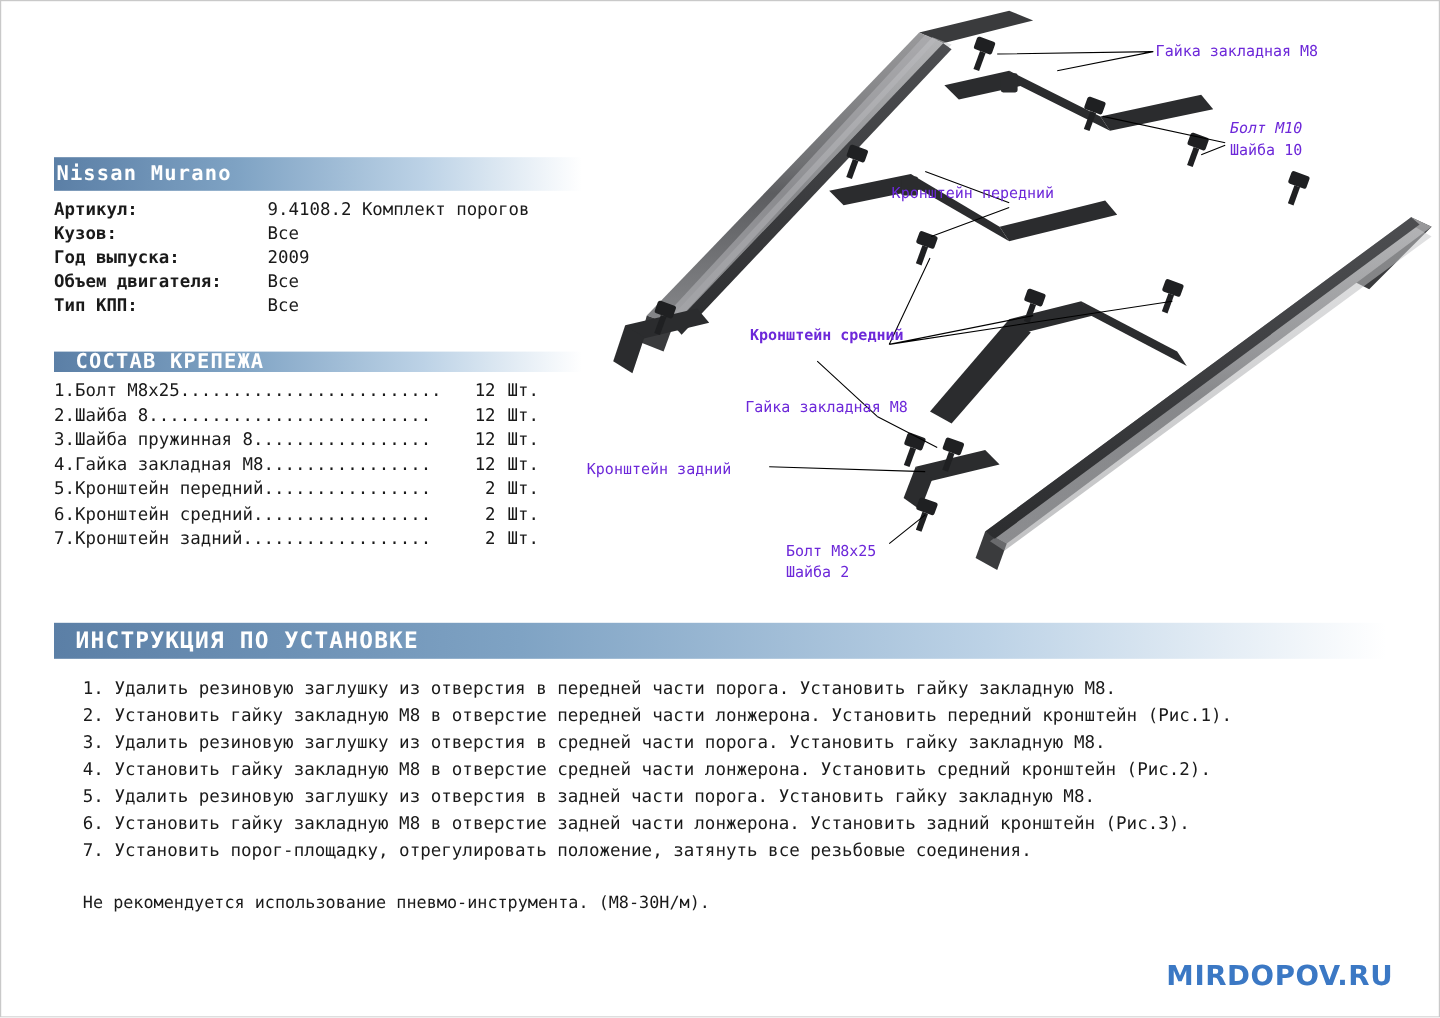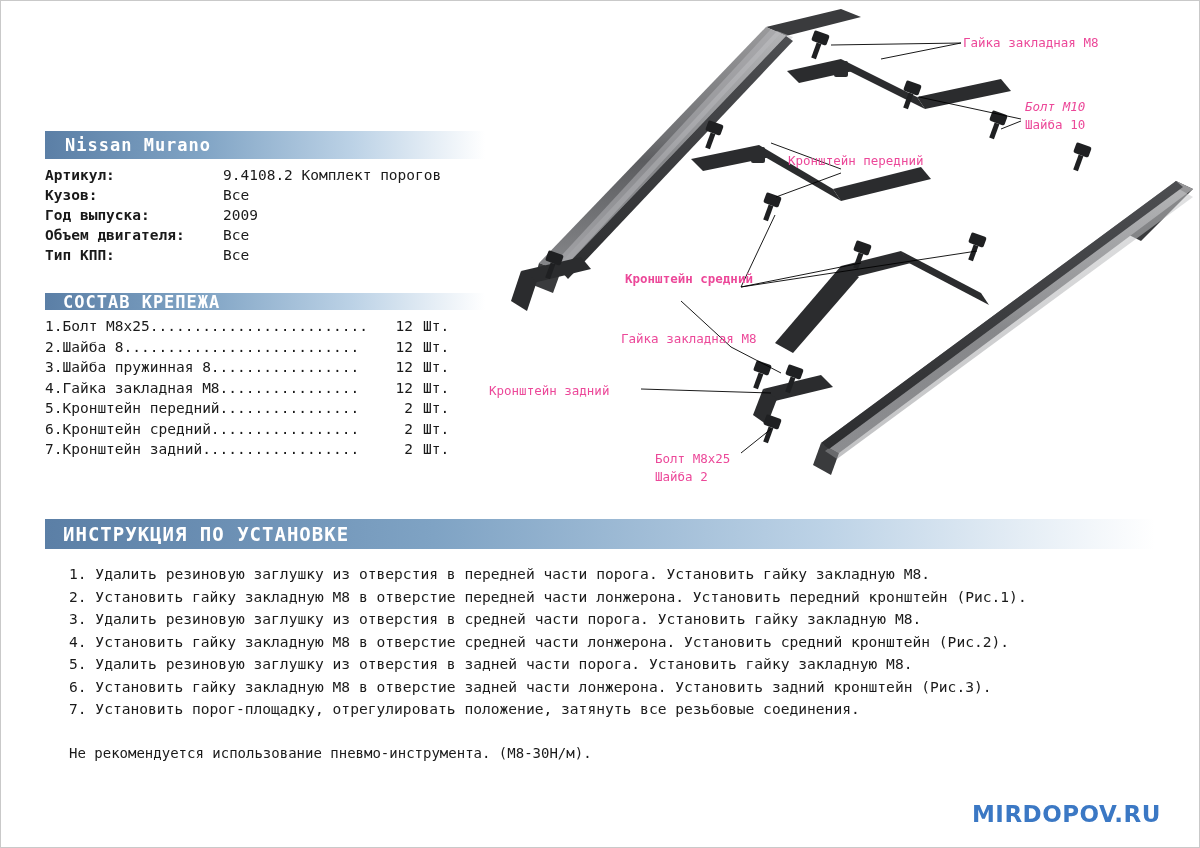--- a/index.html
+++ b/index.html
@@ -35,21 +35,21 @@
   
   .spec-block {
     position: absolute;
     left: 44px;
     top: 130px;
     width: 440px;
   }
   .spec-title {
     height: 28px;
     font-size: 17px;
-    padding-left: 20px;
+    padding-left: 2px;
     letter-spacing: 1px;
   }
   .spec-table {
     margin-top: 6px;
     font-size: 14.5px;
     font-weight: bold;
     line-height: 20px;
   }
   .spec-row {
     display: flex;
@@ -144,21 +144,21 @@
     position: absolute;
     left: 440px;
     top: 0;
     width: 760px;
     height: 500px;
   }
   .callout {
     position: absolute;
     font-family: "DejaVu Sans Mono", monospace;
     font-size: 12.5px;
-    color: #ec4899;
+    color: #6d28d9;
     white-space: pre;
     line-height: 15px;
   }
 </style>
 </head>
 <body>
 
 <div class="page">
 
   <div class="illus">
@@ -279,21 +279,21 @@
         <path d="M300,286 L334,214 M300,286 L420,262 M300,286 L536,250"></path>
         <path d="M290,346 L240,300 M290,346 L340,372"></path>
         <path d="M200,388 L330,392"></path>
         <path d="M300,452 L330,428"></path>
       </g>
     </svg>
 
     <div class="callout" style="left:522px; top:34px;">Гайка закладная М8</div>
     <div class="callout" style="left:584px; top:98px;font-style:italic;">Болт М10</div>
     <div class="callout" style="left:584px; top:116px;">Шайба 10</div>
-    <div class="callout" style="left:302px; top:152px;margin-left:45px;">Кронштейн передний</div>
+    <div class="callout" style="left:302px; top:152px;">Кронштейн передний</div>
     <div class="callout" style="left:184px; top:270px;font-weight:bold;">Кронштейн средний</div>
     <div class="callout" style="left:180px; top:330px;">Гайка закладная М8</div>
     <div class="callout" style="left:48px; top:382px;">Кронштейн задний</div>
     <div class="callout" style="left:214px; top:450px;">Болт М8х25</div>
     <div class="callout" style="left:214px; top:468px;">Шайба 2</div>
   </div>
 
   <div class="spec-block">
     <div class="bar spec-title">
       <span>Nissan Murano</span>

